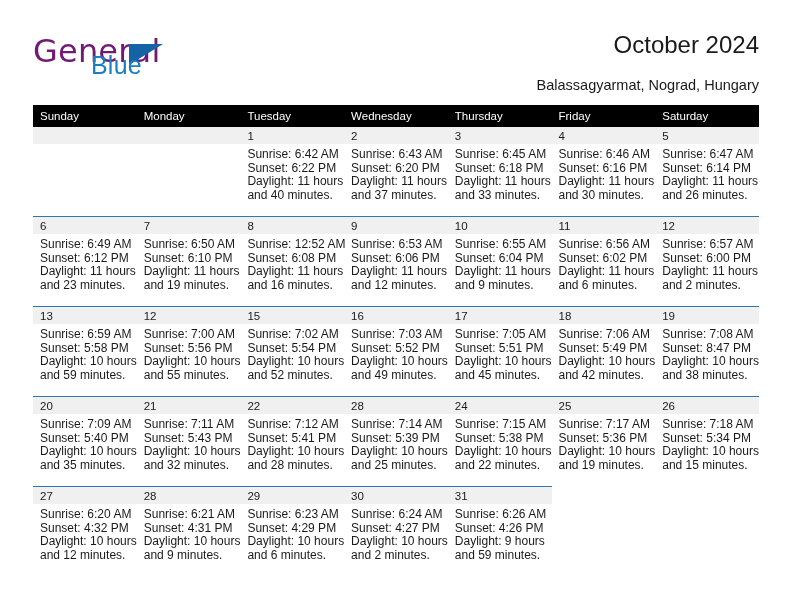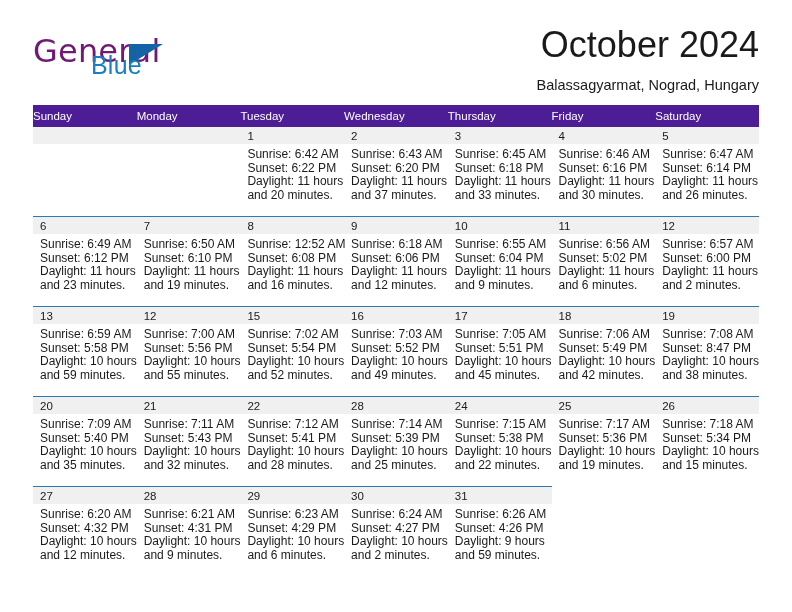--- a/index.html
+++ b/index.html
@@ -65,21 +65,21 @@
     border-left: 34px solid #1464a5;
     border-bottom: 21px solid transparent;
   }
   .title-block {
     position: absolute;
     right: 0;
     top: 0;
     text-align: right;
   }
   .title {
-    font-size: 36px;
+    font-size: 24px;
     color: #1a1a1a;
     font-weight: 400;
     line-height: 34px;
     white-space: nowrap;
   }
   .subtitle {
     margin-top: 15px;
     font-size: 14.5px;
     color: #1a1a1a;
     font-weight: 400;
@@ -90,26 +90,26 @@
   
   .calendar {
     position: absolute;
     left: 33px;
     top: 105px;
     width: 726px;
     border-collapse: collapse;
     table-layout: fixed;
   }
   .calendar th {
-    background: #4c1d95;
+    background: #000000;
     color: #ffffff;
     font-size: 11.5px;
     font-weight: 400;
     text-align: left;
-    padding: 5px 0 5px 0;
+    padding: 5px 0 5px 7px;
     height: 19px;
     box-sizing: border-box;
     border: none;
   }
   .calendar td {
     vertical-align: top;
     padding: 0;
     width: 103.71px;
     height: 89px;
     box-sizing: border-box;
@@ -190,21 +190,21 @@
               <div class="daynum-band">&nbsp;</div>
             </div>
           </td>
           <td>
             <div class="cell-inner">
               <div class="daynum-band">1</div>
               <div class="cell-body">
                 <div>Sunrise: 6:42 AM</div>
                 <div>Sunset: 6:22 PM</div>
                 <div>Daylight: 11 hours</div>
-                <div>and 20 minutes.</div>
+                <div>and 40 minutes.</div>
               </div>
             </div>
           </td>
           <td>
             <div class="cell-inner">
               <div class="daynum-band">2</div>
               <div class="cell-body">
                 <div>Sunrise: 6:43 AM</div>
                 <div>Sunset: 6:20 PM</div>
                 <div>Daylight: 11 hours</div>
@@ -277,21 +277,21 @@
                 <div>Sunset: 6:08 PM</div>
                 <div>Daylight: 11 hours</div>
                 <div>and 16 minutes.</div>
               </div>
             </div>
           </td>
           <td>
             <div class="cell-inner">
               <div class="daynum-band">9</div>
               <div class="cell-body">
-                <div>Sunrise: 6:18 AM</div>
+                <div>Sunrise: 6:53 AM</div>
                 <div>Sunset: 6:06 PM</div>
                 <div>Daylight: 11 hours</div>
                 <div>and 12 minutes.</div>
               </div>
             </div>
           </td>
           <td>
             <div class="cell-inner">
               <div class="daynum-band">10</div>
               <div class="cell-body">
@@ -300,21 +300,21 @@
                 <div>Daylight: 11 hours</div>
                 <div>and 9 minutes.</div>
               </div>
             </div>
           </td>
           <td>
             <div class="cell-inner">
               <div class="daynum-band">11</div>
               <div class="cell-body">
                 <div>Sunrise: 6:56 AM</div>
-                <div>Sunset: 5:02 PM</div>
+                <div>Sunset: 6:02 PM</div>
                 <div>Daylight: 11 hours</div>
                 <div>and 6 minutes.</div>
               </div>
             </div>
           </td>
           <td>
             <div class="cell-inner">
               <div class="daynum-band">12</div>
               <div class="cell-body">
                 <div>Sunrise: 6:57 AM</div>

